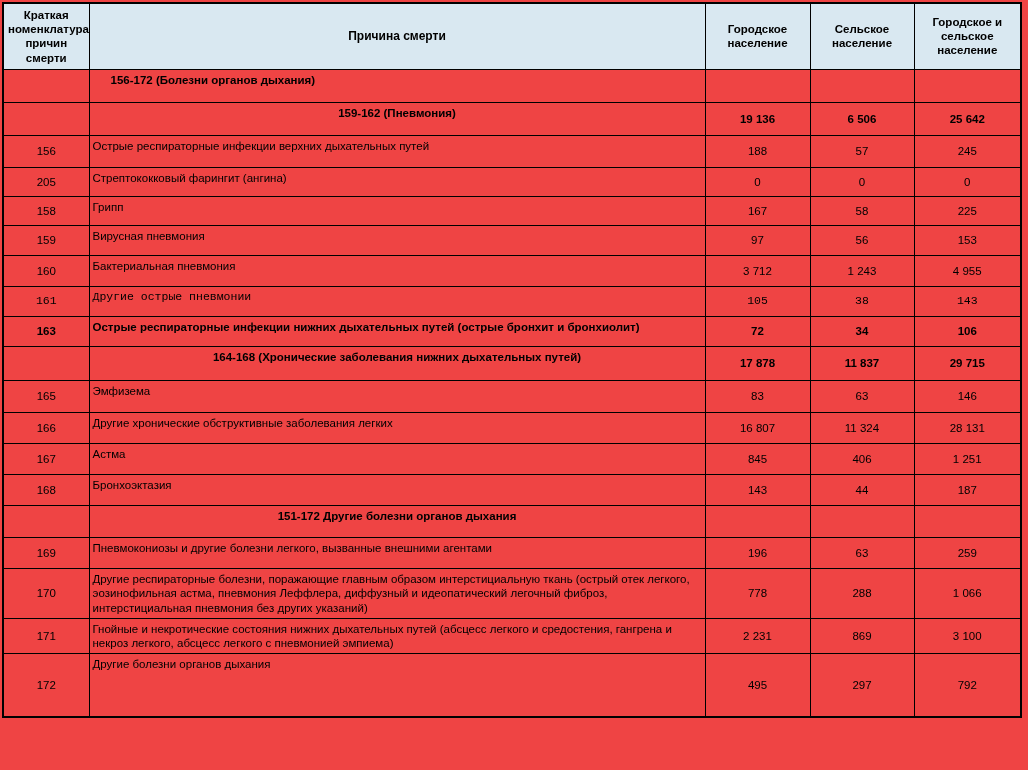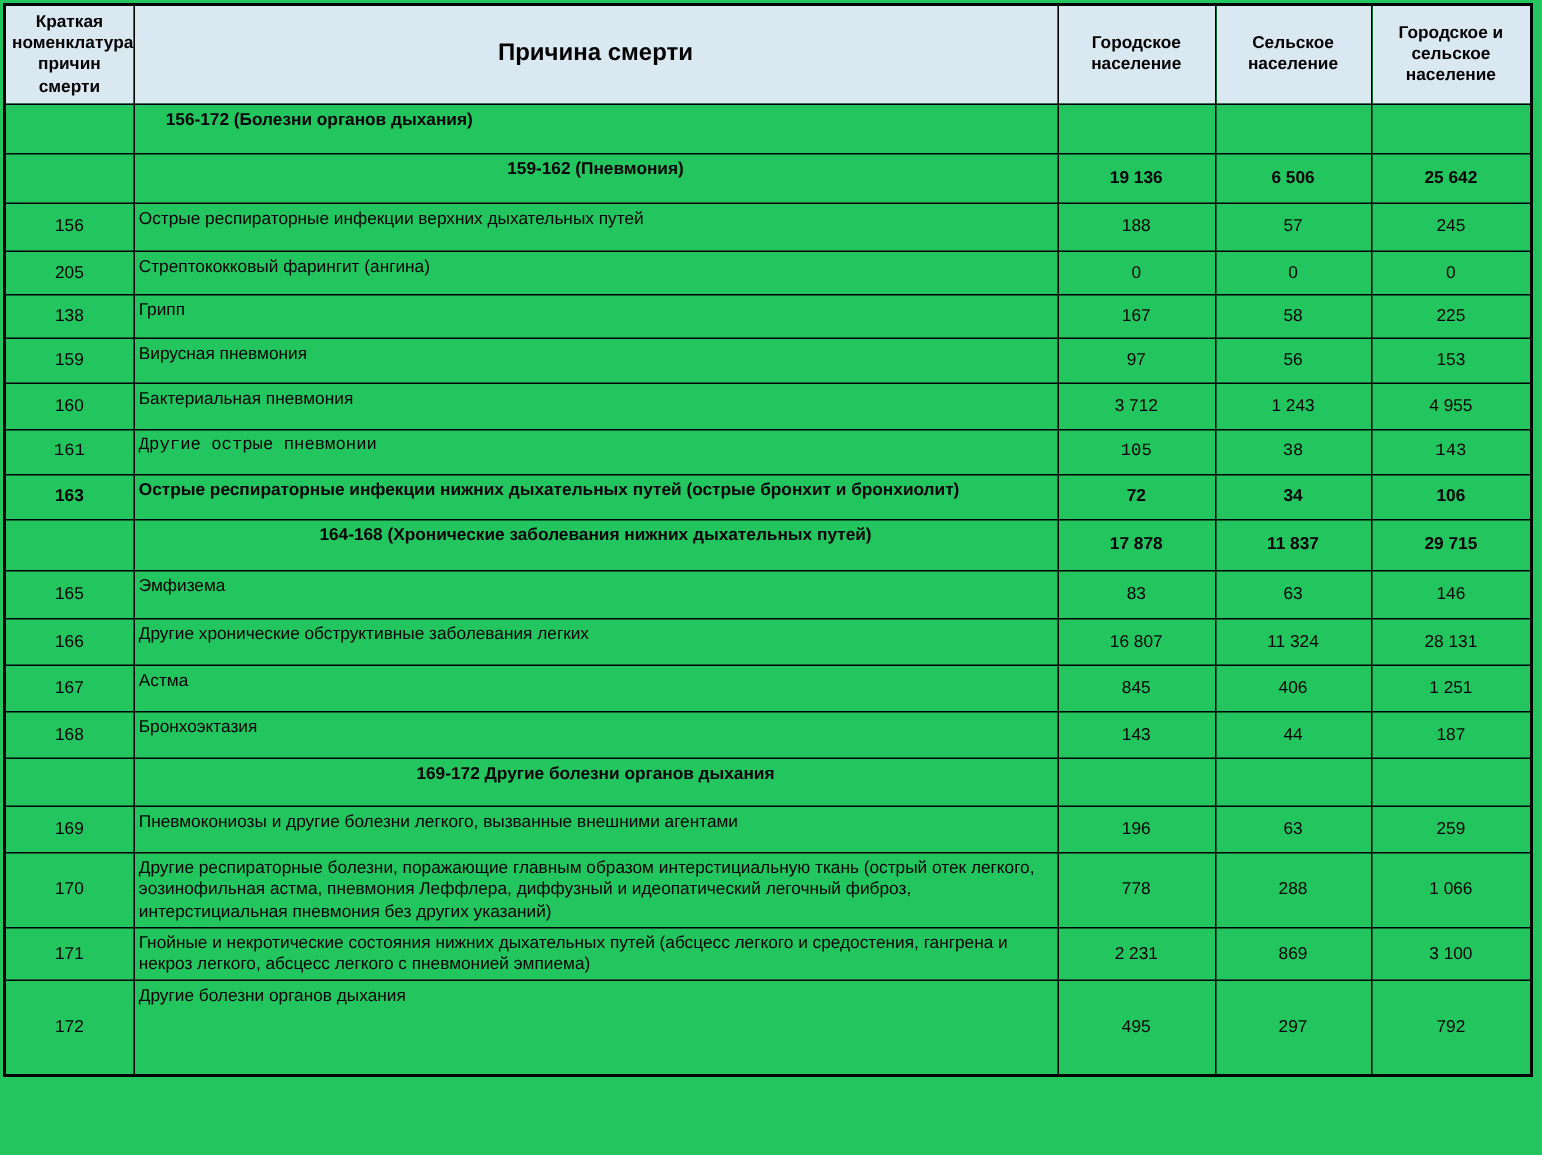--- a/index.html
+++ b/index.html
@@ -4,21 +4,21 @@
 <style>
   html, body {
     margin: 0;
     padding: 0;
     background: #ffffff;
     font-family: "Liberation Sans", sans-serif;
   }
   .page {
     width: 1028px;
     height: 770px;
-    background: #22c55e;
+    background: #ef4444;
     box-sizing: border-box;
     padding: 2px;
   }
   table.mortality {
     border-collapse: collapse;
     table-layout: fixed;
     width: 1020px;
     border: 2px solid #000000;
   }
   table.mortality th,
@@ -39,21 +39,21 @@
   thead tr { height: 66px; }
   thead th {
     background: #d9e8f1;
     font-weight: bold;
     font-size: 11.5px;
     line-height: 1.25;
     text-align: center;
     vertical-align: middle;
     padding: 2px 4px;
   }
-  thead th.h-cause { font-size: 16px; }
+  thead th.h-cause { font-size: 12px; }
 
   
   tbody td {
     font-size: 11.5px;
     line-height: 1.28;
     padding: 3px 3px 2px 3px;
   }
   td.col-code  { text-align: center; vertical-align: middle; }
   td.col-cause { text-align: left;   vertical-align: top; }
   td.col-urban, td.col-rural, td.col-total {
@@ -133,21 +133,21 @@
           <td class="col-total">245</td>
         </tr>
         <tr class="row-normal">
           <td class="col-code">205</td>
           <td class="col-cause">Стрептококковый фарингит (ангина)</td>
           <td class="col-urban">0</td>
           <td class="col-rural">0</td>
           <td class="col-total">0</td>
         </tr>
         <tr class="row-normal">
-          <td class="col-code">138</td>
+          <td class="col-code">158</td>
           <td class="col-cause">Грипп</td>
           <td class="col-urban">167</td>
           <td class="col-rural">58</td>
           <td class="col-total">225</td>
         </tr>
         <tr class="row-normal">
           <td class="col-code">159</td>
           <td class="col-cause">Вирусная пневмония</td>
           <td class="col-urban">97</td>
           <td class="col-rural">56</td>
@@ -204,21 +204,21 @@
         </tr>
         <tr class="row-normal">
           <td class="col-code">168</td>
           <td class="col-cause">Бронхоэктазия</td>
           <td class="col-urban">143</td>
           <td class="col-rural">44</td>
           <td class="col-total">187</td>
         </tr>
         <tr class="row-section-center">
           <td class="col-code"></td>
-          <td class="col-cause">169-172 Другие болезни органов дыхания</td>
+          <td class="col-cause">151-172 Другие болезни органов дыхания</td>
           <td class="col-urban"></td>
           <td class="col-rural"></td>
           <td class="col-total"></td>
         </tr>
         <tr class="row-normal">
           <td class="col-code">169</td>
           <td class="col-cause">Пневмокониозы и другие болезни легкого, вызванные внешними агентами</td>
           <td class="col-urban">196</td>
           <td class="col-rural">63</td>
           <td class="col-total">259</td>

